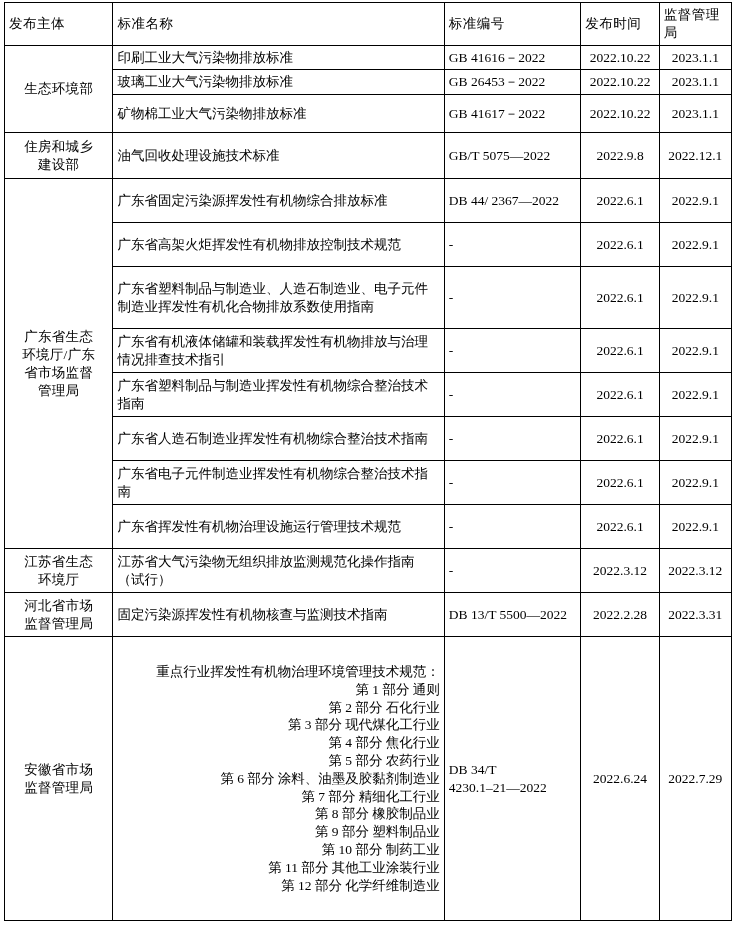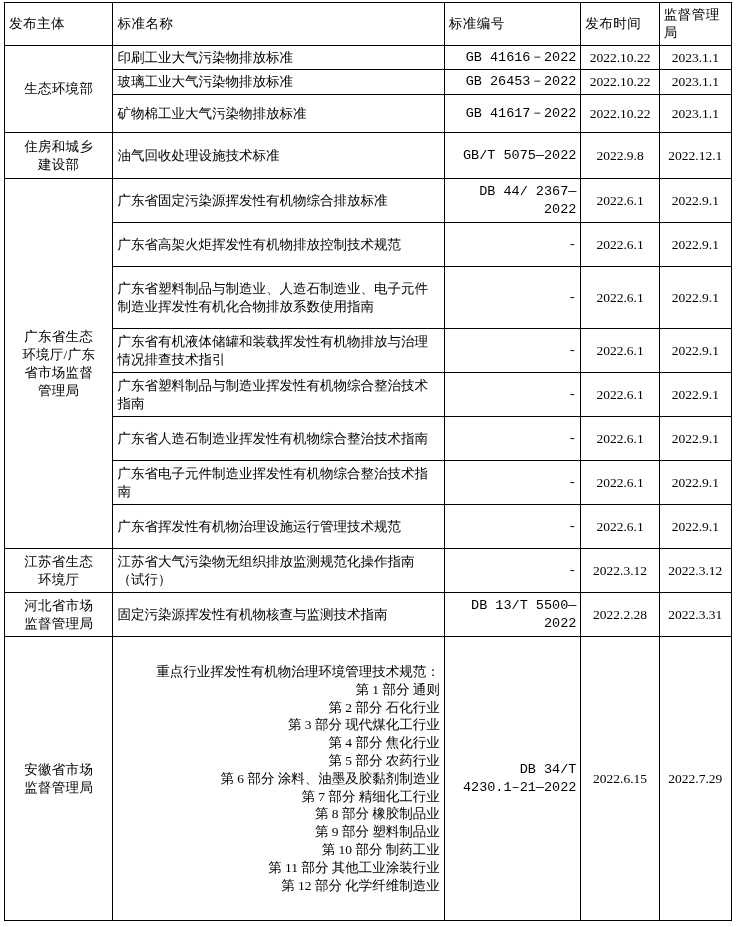--- a/index.html
+++ b/index.html
@@ -43,23 +43,22 @@
     vertical-align: middle;
     letter-spacing: 0.3px;
     margin-top: 25px;
   }
   .c-name {
     text-align: left;
     vertical-align: middle;
     padding-left: 5px;
   }
   .c-code {
-    text-align: right;
-    vertical-align: middle;
-    font-family: Liberation Mono, monospace;
+    text-align: left;
+    vertical-align: middle;
   }
   .c-date {
     text-align: center;
     vertical-align: middle;
     font-size: 13px;
   }
   .multiline {
     white-space: pre-line;
   }
   .tall {
@@ -209,18 +208,18 @@
 第 5 部分 农药行业
 第 6 部分  涂料、油墨及胶黏剂制造业
 第 7 部分  精细化工行业
 第 8 部分  橡胶制品业
 第 9 部分  塑料制品业
 第 10 部分  制药工业
 第 11 部分  其他工业涂装行业
 第 12 部分  化学纤维制造业</td>
         <td class="c-code multiline tall">DB 34/T
 4230.1–21—2022</td>
-        <td class="c-date tall">2022.6.15</td>
+        <td class="c-date tall">2022.6.24</td>
         <td class="c-date tall">2022.7.29</td>
       </tr>
     </tbody>
   </table>
 </div>
 
 </body></html>

